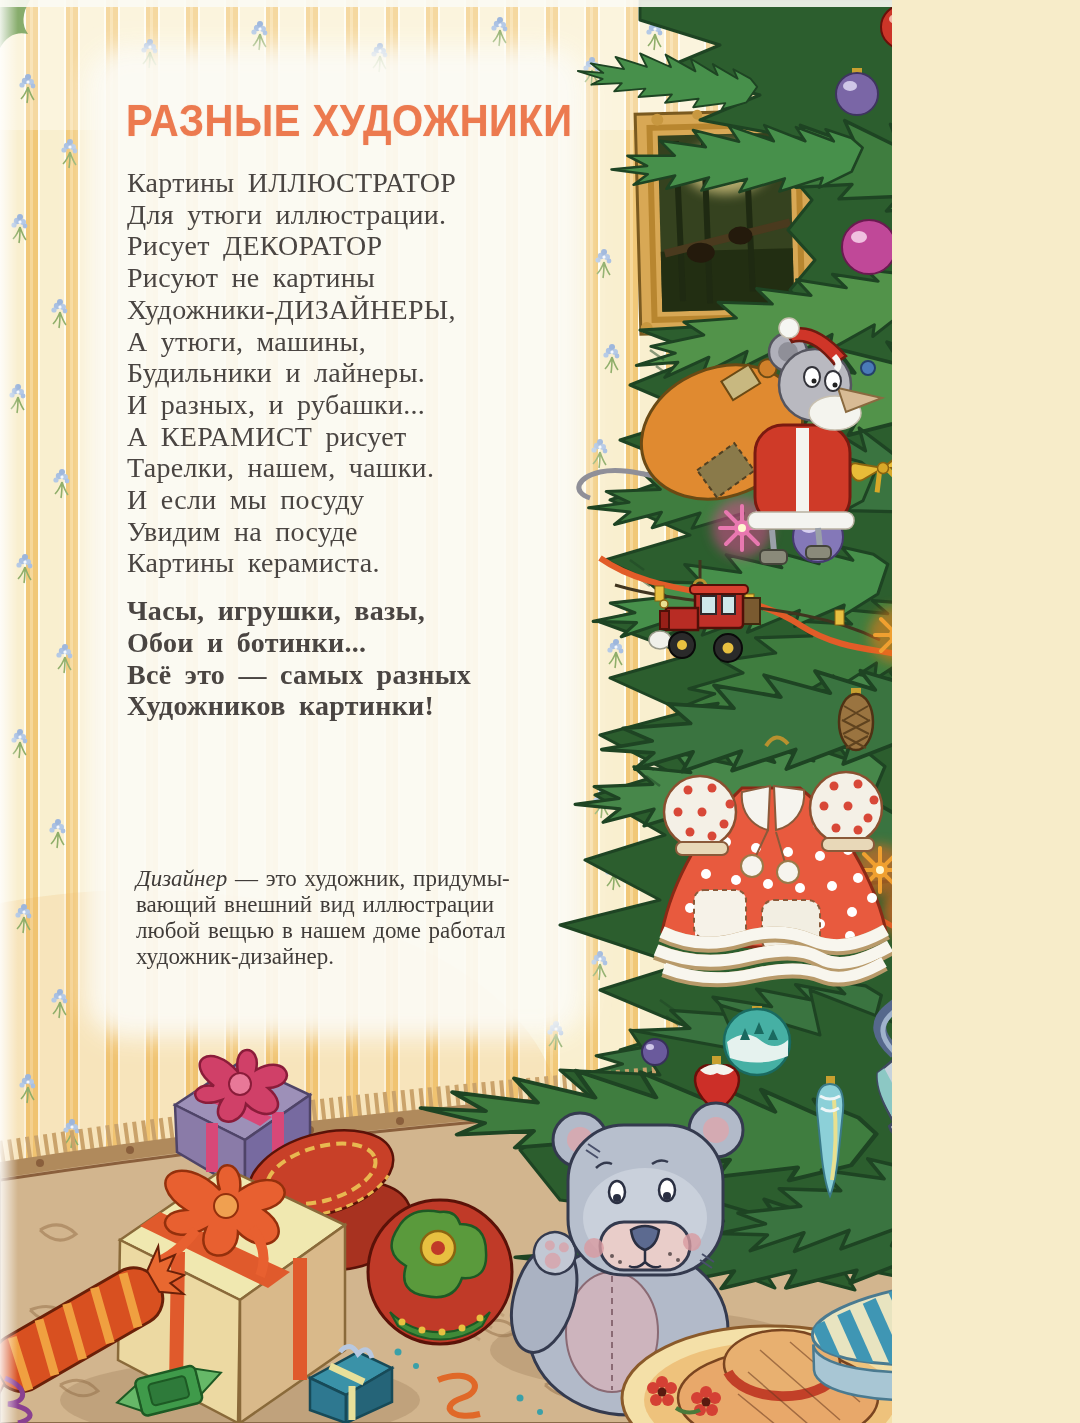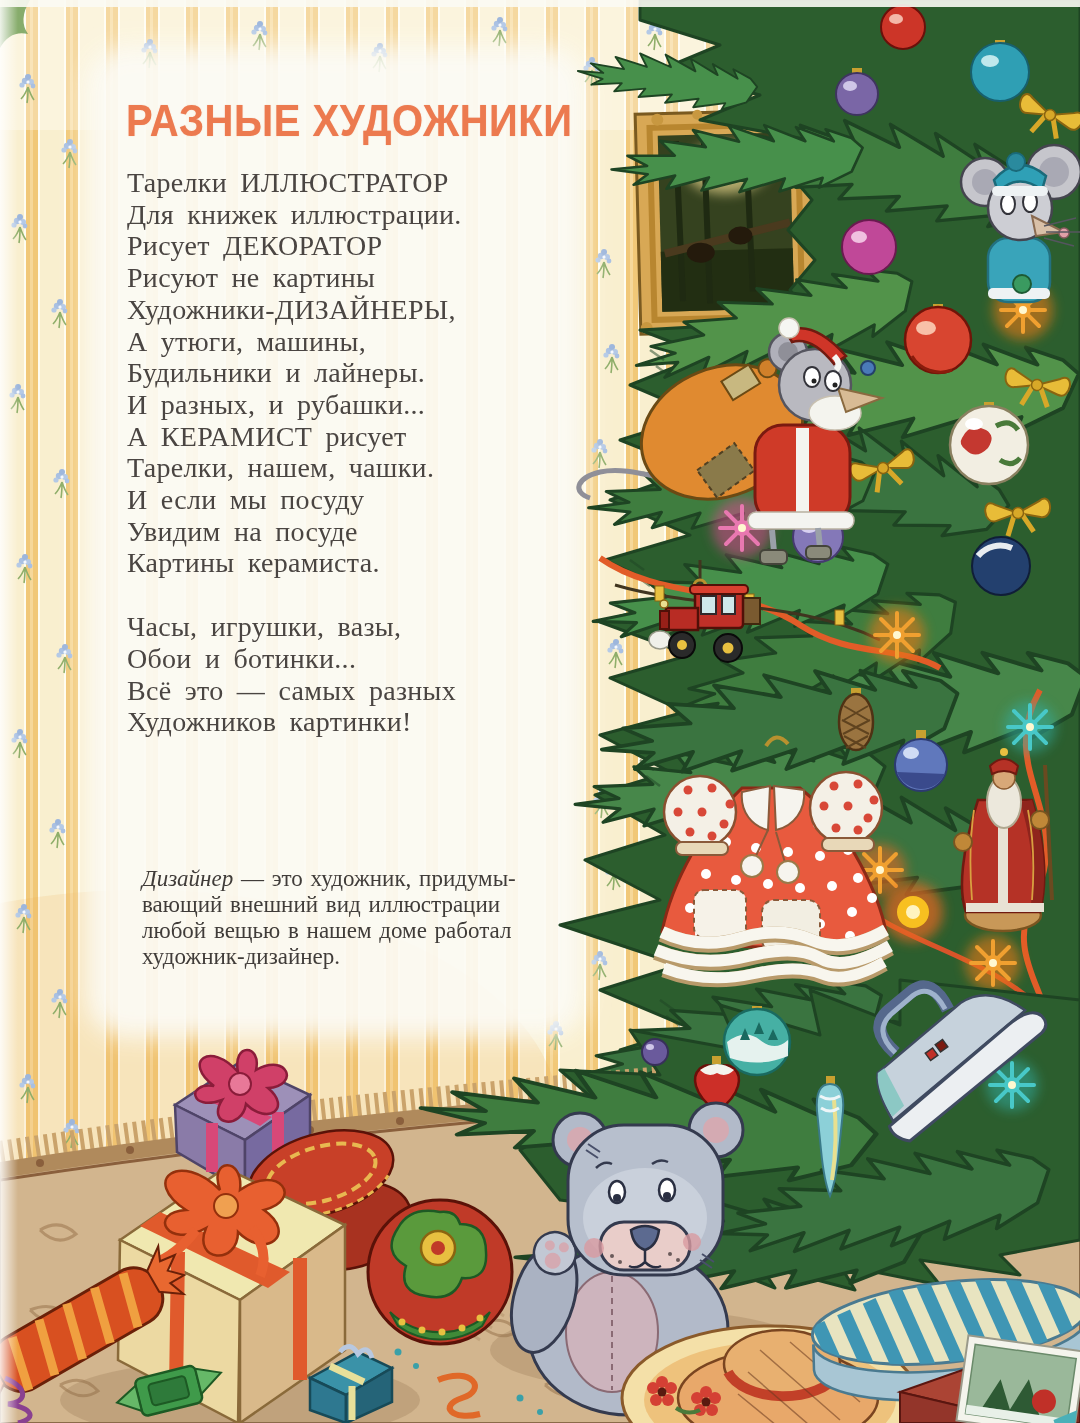--- a/index.html
+++ b/index.html
@@ -1,24 +1,24 @@
 <!DOCTYPE html>
 <html><head>
 <meta charset="utf-8">
 <style>
   html,body{margin:0;padding:0;}
   body{width:1080px;height:1423px;position:relative;font-family:"Liberation Serif",serif;background:#f7ecc9;overflow:hidden;}
-  .page{position:absolute;inset:0;width:1080px;height:1423px;overflow:hidden;}
+  .page{position:absolute;inset:0;width:892px;height:1423px;overflow:hidden;}
   .page svg{position:absolute;left:0;top:0;}
   .text-layer{position:absolute;inset:0;}
   .title{position:absolute;left:126px;top:96px;margin:0;font-family:"Liberation Sans",sans-serif;font-weight:700;font-size:40px;color:#ec7a4f;transform:scaleY(1.12);transform-origin:left top;letter-spacing:0.5px;white-space:nowrap;text-shadow:0 0 1px rgba(220,90,40,.35);}
   .poem{position:absolute;left:127px;top:167px;font-size:28px;line-height:31.7px;color:#4a4542;word-spacing:6px;letter-spacing:.3px;}
   .poem .line{white-space:nowrap;}
-  .stanza2{margin-top:32px;}
-  .footnote{position:absolute;left:142px;top:866px;width:450px;font-size:23px;line-height:25.9px;color:#403c39;word-spacing:2px;}
+  .stanza2{margin-top:16px;font-weight:bold;}
+  .footnote{position:absolute;left:136px;top:866px;width:450px;font-size:23px;line-height:25.9px;color:#403c39;word-spacing:2px;}
   .footnote .fline{white-space:nowrap;}
   .footnote .term{font-style:italic;}
 </style>
 </head>
 <body>
 
 <div class="page">
 
 <svg width="1080" height="1423" viewBox="0 0 1080 1423" xmlns="http://www.w3.org/2000/svg">
   <defs>
@@ -680,22 +680,22 @@
     <rect width="18" height="1423" fill="url(#edgeL)"></rect>
     <rect width="1080" height="7" fill="#fbfbf4" opacity=".9"></rect>
   </g>
 </svg>
 
   <div class="text-layer">
     <h1 class="title">РАЗНЫЕ ХУДОЖНИКИ</h1>
 
     <div class="poem">
       <div class="stanza">
-        <div class="line">Тарелки ИЛЛЮСТРАТОР</div>
-        <div class="line">Для книжек иллюстрации.</div>
+        <div class="line">Картины ИЛЛЮСТРАТОР</div>
+        <div class="line">Для утюги иллюстрации.</div>
         <div class="line">Рисует ДЕКОРАТОР</div>
         <div class="line">Рисуют не картины</div>
         <div class="line">Художники-ДИЗАЙНЕРЫ,</div>
         <div class="line">А утюги, машины,</div>
         <div class="line">Будильники и лайнеры.</div>
         <div class="line">И разных, и рубашки...</div>
         <div class="line">А КЕРАМИСТ рисует</div>
         <div class="line">Тарелки, нашем, чашки.</div>
         <div class="line">И если мы посуду</div>
         <div class="line">Увидим на посуде</div>

